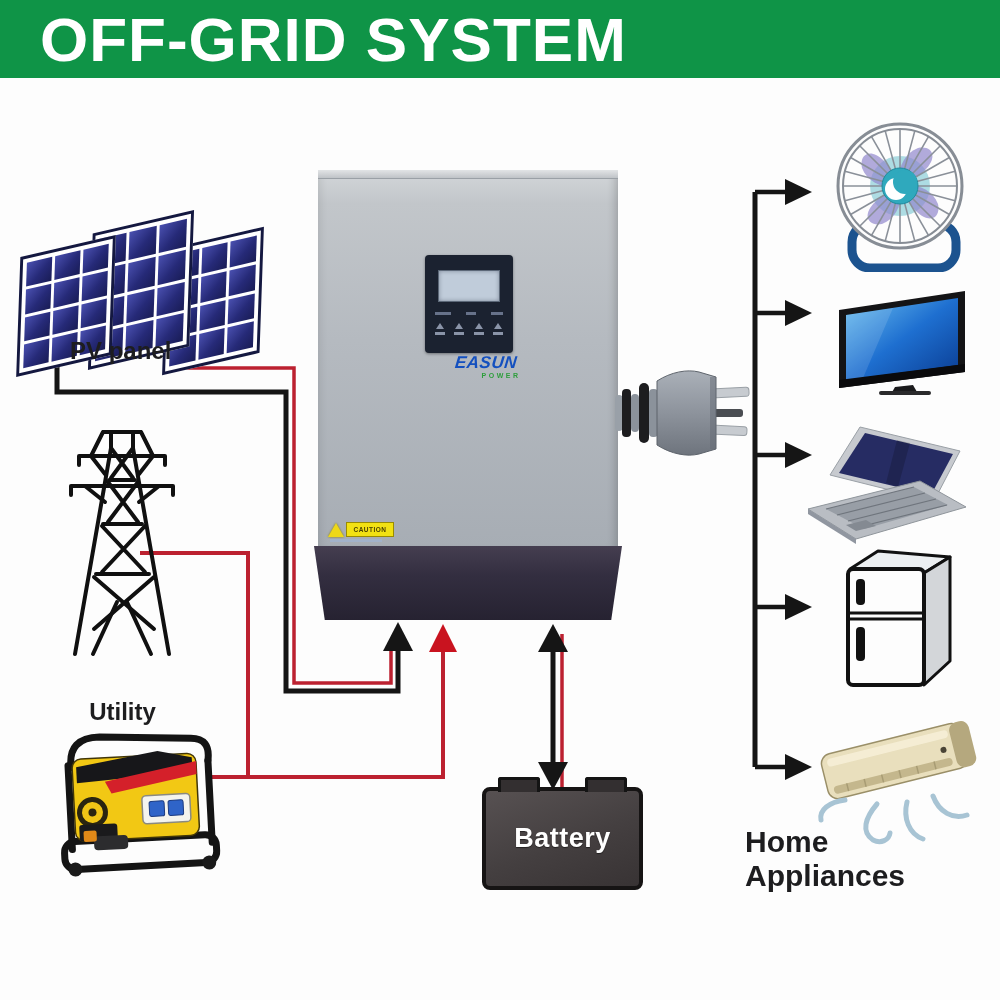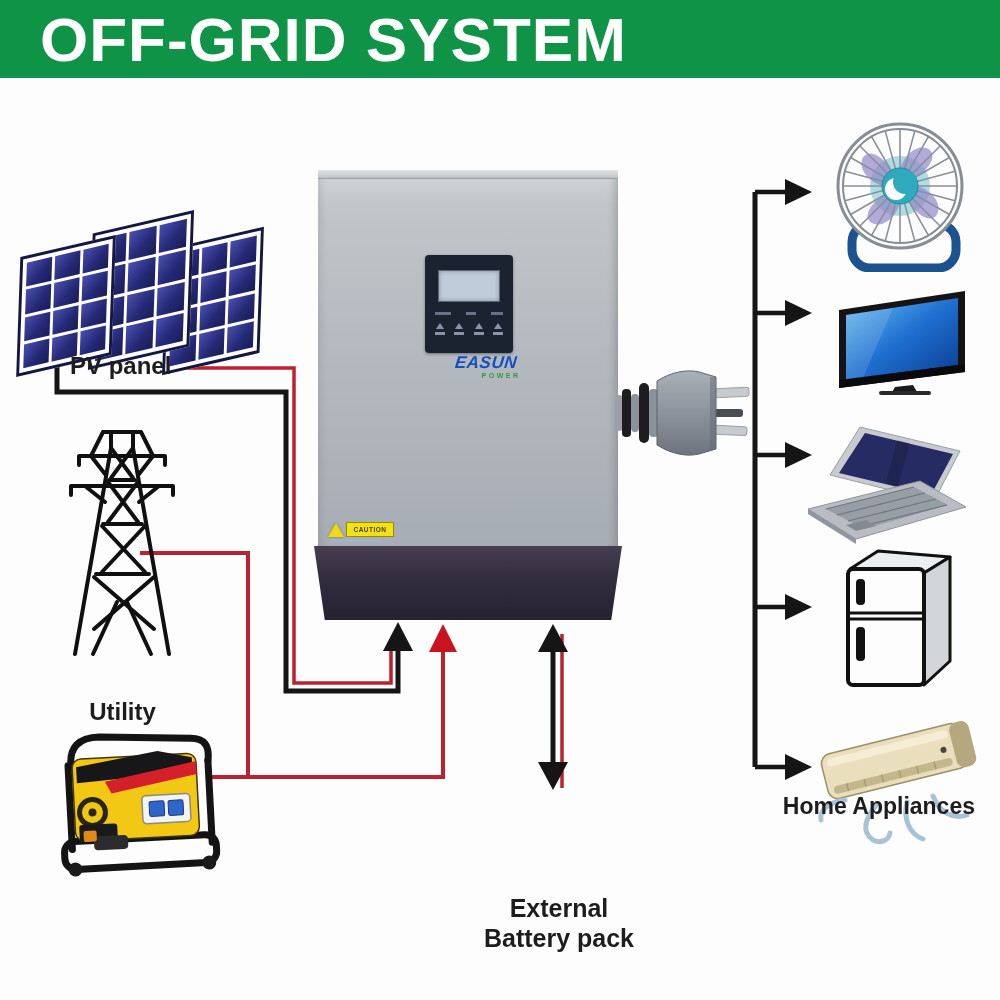--- a/index.html
+++ b/index.html
@@ -61,24 +61,24 @@
   .caution-line{position:absolute;left:12px;top:369px;width:52px;height:3px;background:#9fb6d8;opacity:.6;}
   
   .battery{left:482px;top:787px;width:153px;height:95px;background:linear-gradient(160deg,#575152 0%,#443f40 55%,#383334 100%);
            border:4px solid #161414;border-radius:8px;display:flex;align-items:center;justify-content:center;}
   .battery .term{position:absolute;top:-14px;width:36px;height:12px;background:#332f30;border:3px solid #141414;
                  border-bottom:none;border-radius:3px 3px 0 0;}
   .battery .t1{left:12px;} .battery .t2{right:12px;}
   .battery .btxt{color:#fff;font-weight:bold;font-size:27px;letter-spacing:.5px;text-shadow:0 1px 1px rgba(0,0,0,.5);}
   .ext-label{left:478px;top:893px;width:162px;text-align:center;font-size:25px;line-height:30px;}
   
-  .pv-label{left:70px;top:352px;}
+  .pv-label{left:70px;top:337px;}
   .utility-label{left:70px;top:658px;width:105px;text-align:center;margin-top:40px;}
   .generator-label{left:52px;top:894px;width:160px;text-align:center;font-size:25px;}
-  .home-label{left:745px;top:793px;width:230px;text-align:right;font-size:23px;}
+  .home-label{left:745px;top:825px;width:230px;text-align:left;font-size:30px;}
 </style>
 </head>
 <body>
 
 <div id="stage">
 
   <div id="banner">
     <div class="title">OFF-GRID SYSTEM</div>
   </div>
 
@@ -245,23 +245,24 @@
     <rect x="34" y="21" width="9" height="48" rx="4" fill="#8b929b"></rect>
     <g>
       <rect x="98" y="21" width="36" height="9" rx="3" fill="#c7cbd0" stroke="#9aa0a6" transform="rotate(-3 98 25)"></rect>
       <rect x="98" y="41" width="30" height="8" rx="3" fill="#4a4d52"></rect>
       <rect x="98" y="57" width="34" height="9" rx="3" fill="#c7cbd0" stroke="#9aa0a6" transform="rotate(3 98 61)"></rect>
     </g>
     <path d="M42,13 C56,4 72,1 84,4 L101,9 L101,81 L84,86 C72,89 56,86 42,77 Z" fill="url(#plugGrad)" stroke="#5d636b" stroke-width="1"></path>
     <path d="M95,9 L101,9 L101,81 L95,81 Z" fill="#646a73" opacity=".5"></path>
   </svg>
 
-  <div class="lbl ext-label" style="z-index:3">
-    <div>External</div>
-    <div>Battery pack</div>
+  <div class="abs battery" style="z-index:3">
+    <span class="term t1"></span>
+    <span class="term t2"></span>
+    <span class="btxt">Battery</span>
   </div>
 
   <svg class="abs" style="left:830px;top:122px;z-index:3" width="140" height="150" viewBox="0 0 140 150">
     <rect x="22" y="102" width="104" height="44" rx="18" fill="none" stroke="#1c538f" stroke-width="9"></rect>
     <circle cx="70" cy="64" r="62" fill="#fdfdfd" stroke="#878d95" stroke-width="3"></circle>
     <circle cx="70" cy="64" r="30" fill="#35aabb" opacity=".4"></circle>
     <g fill="#9187ce" opacity=".7">
       <path d="M70,64 C50,20 28,28 32,46 C38,62 58,68 70,64 Z"></path>
       <path d="M70,64 C50,20 28,28 32,46 C38,62 58,68 70,64 Z" transform="rotate(90 70 64)"></path>
       <path d="M70,64 C50,20 28,28 32,46 C38,62 58,68 70,64 Z" transform="rotate(180 70 64)"></path>

